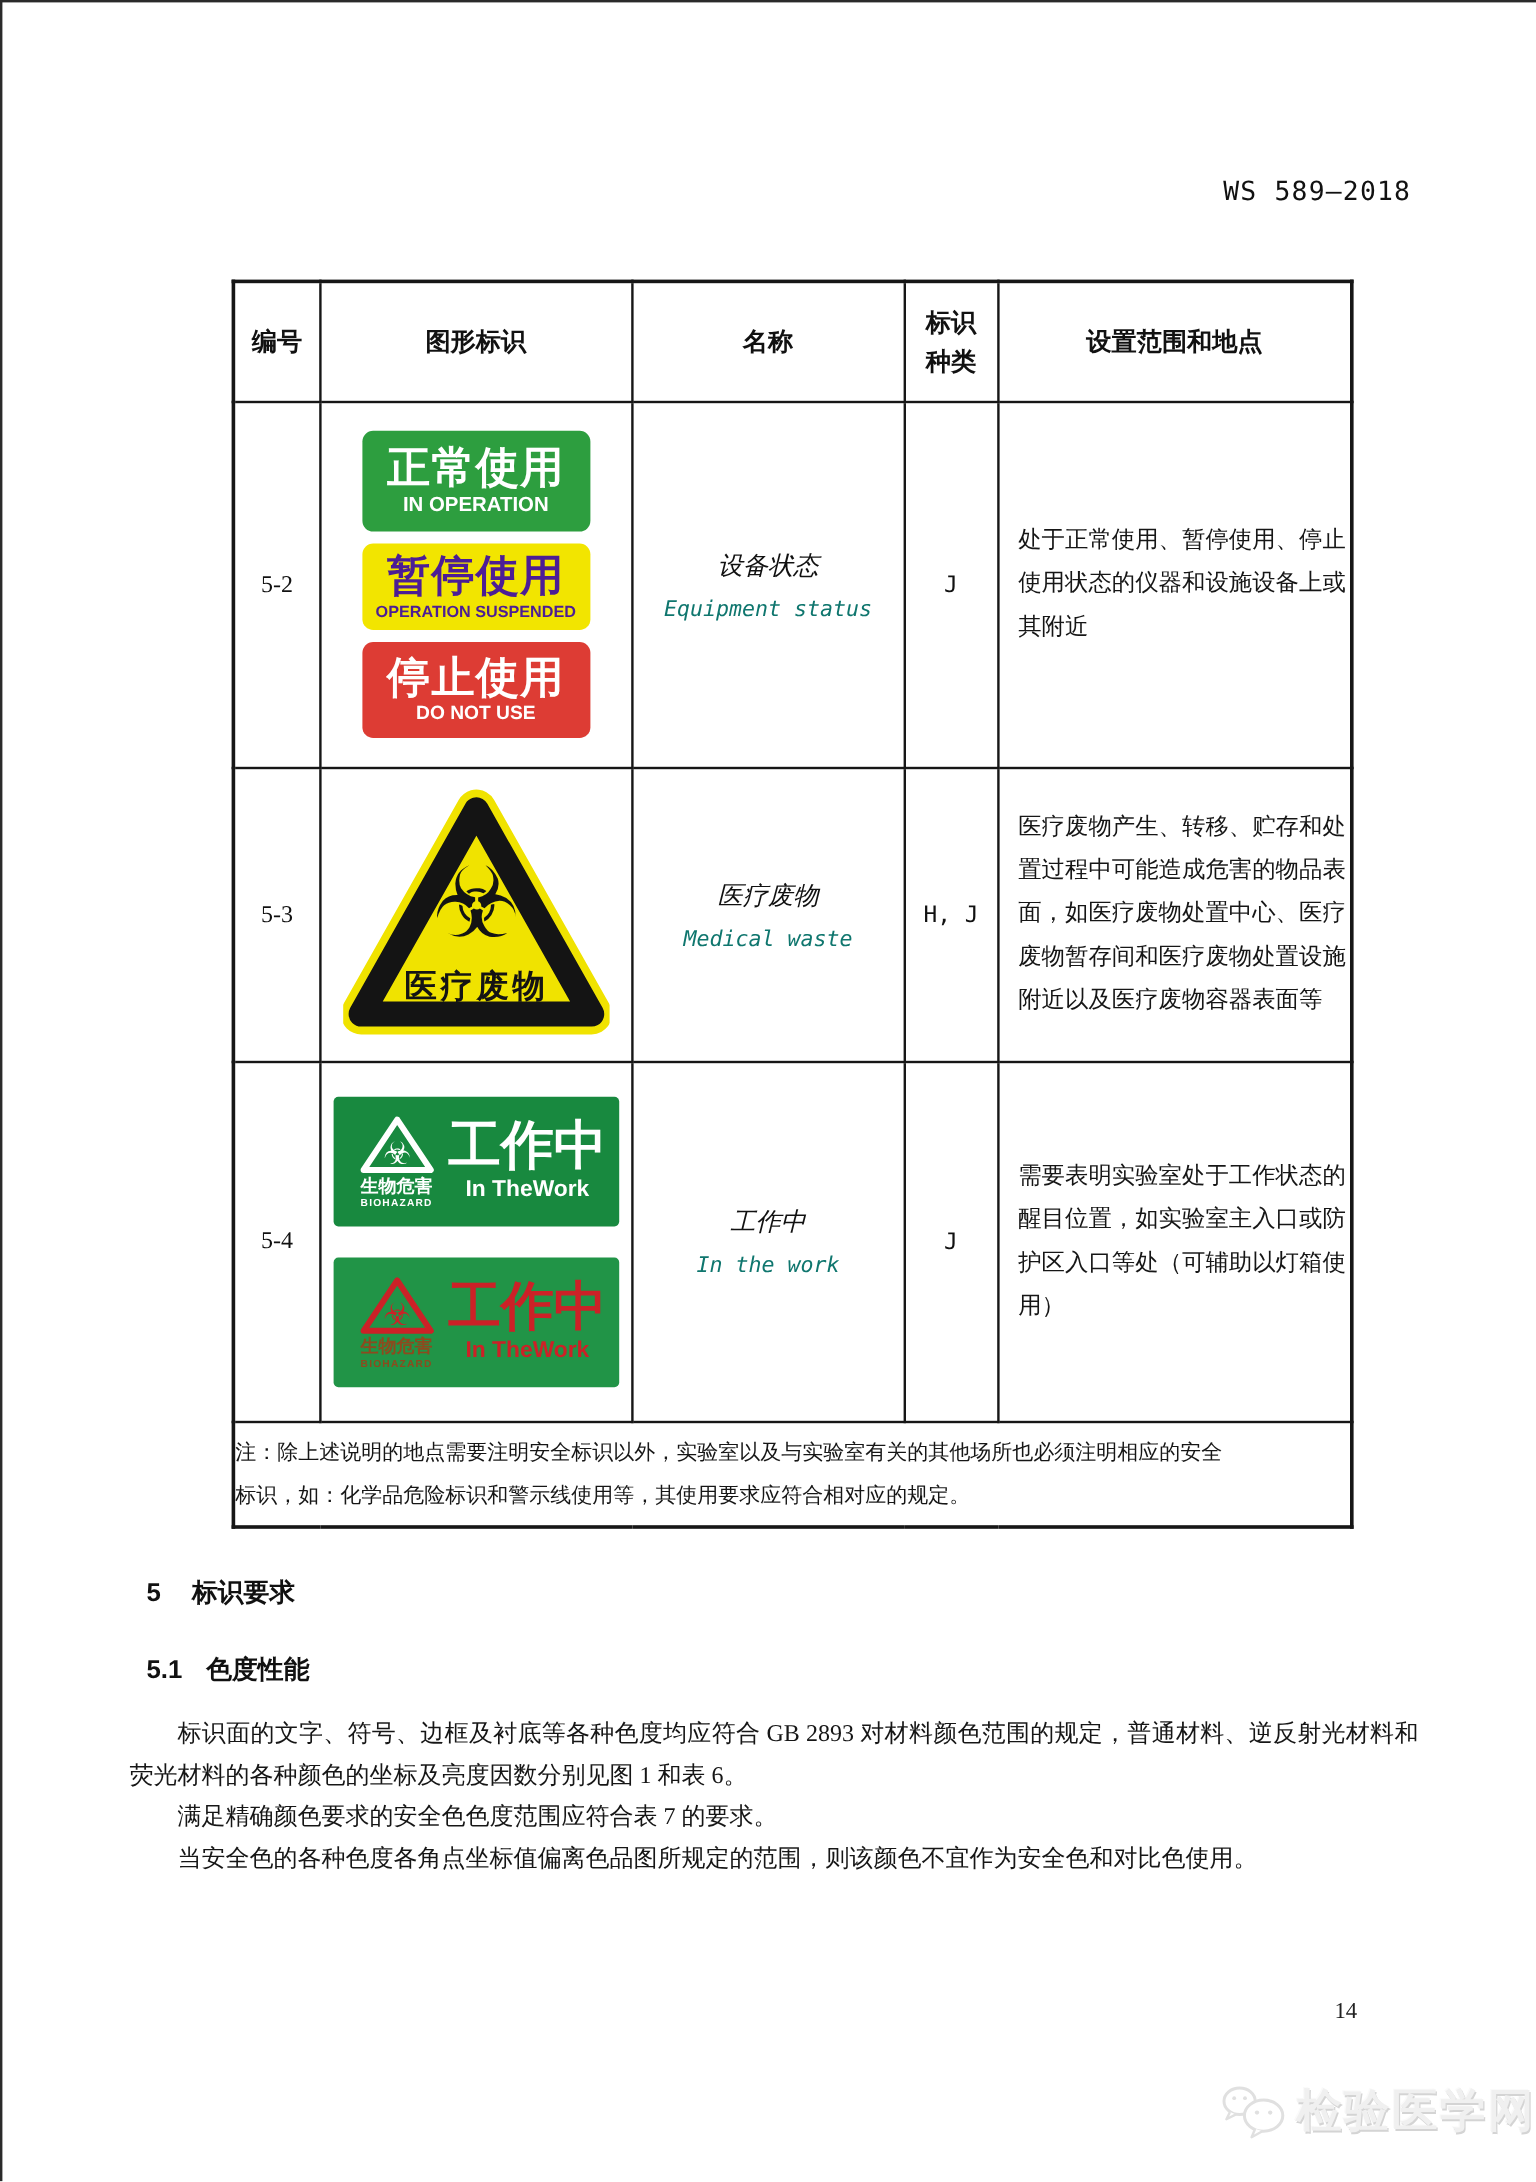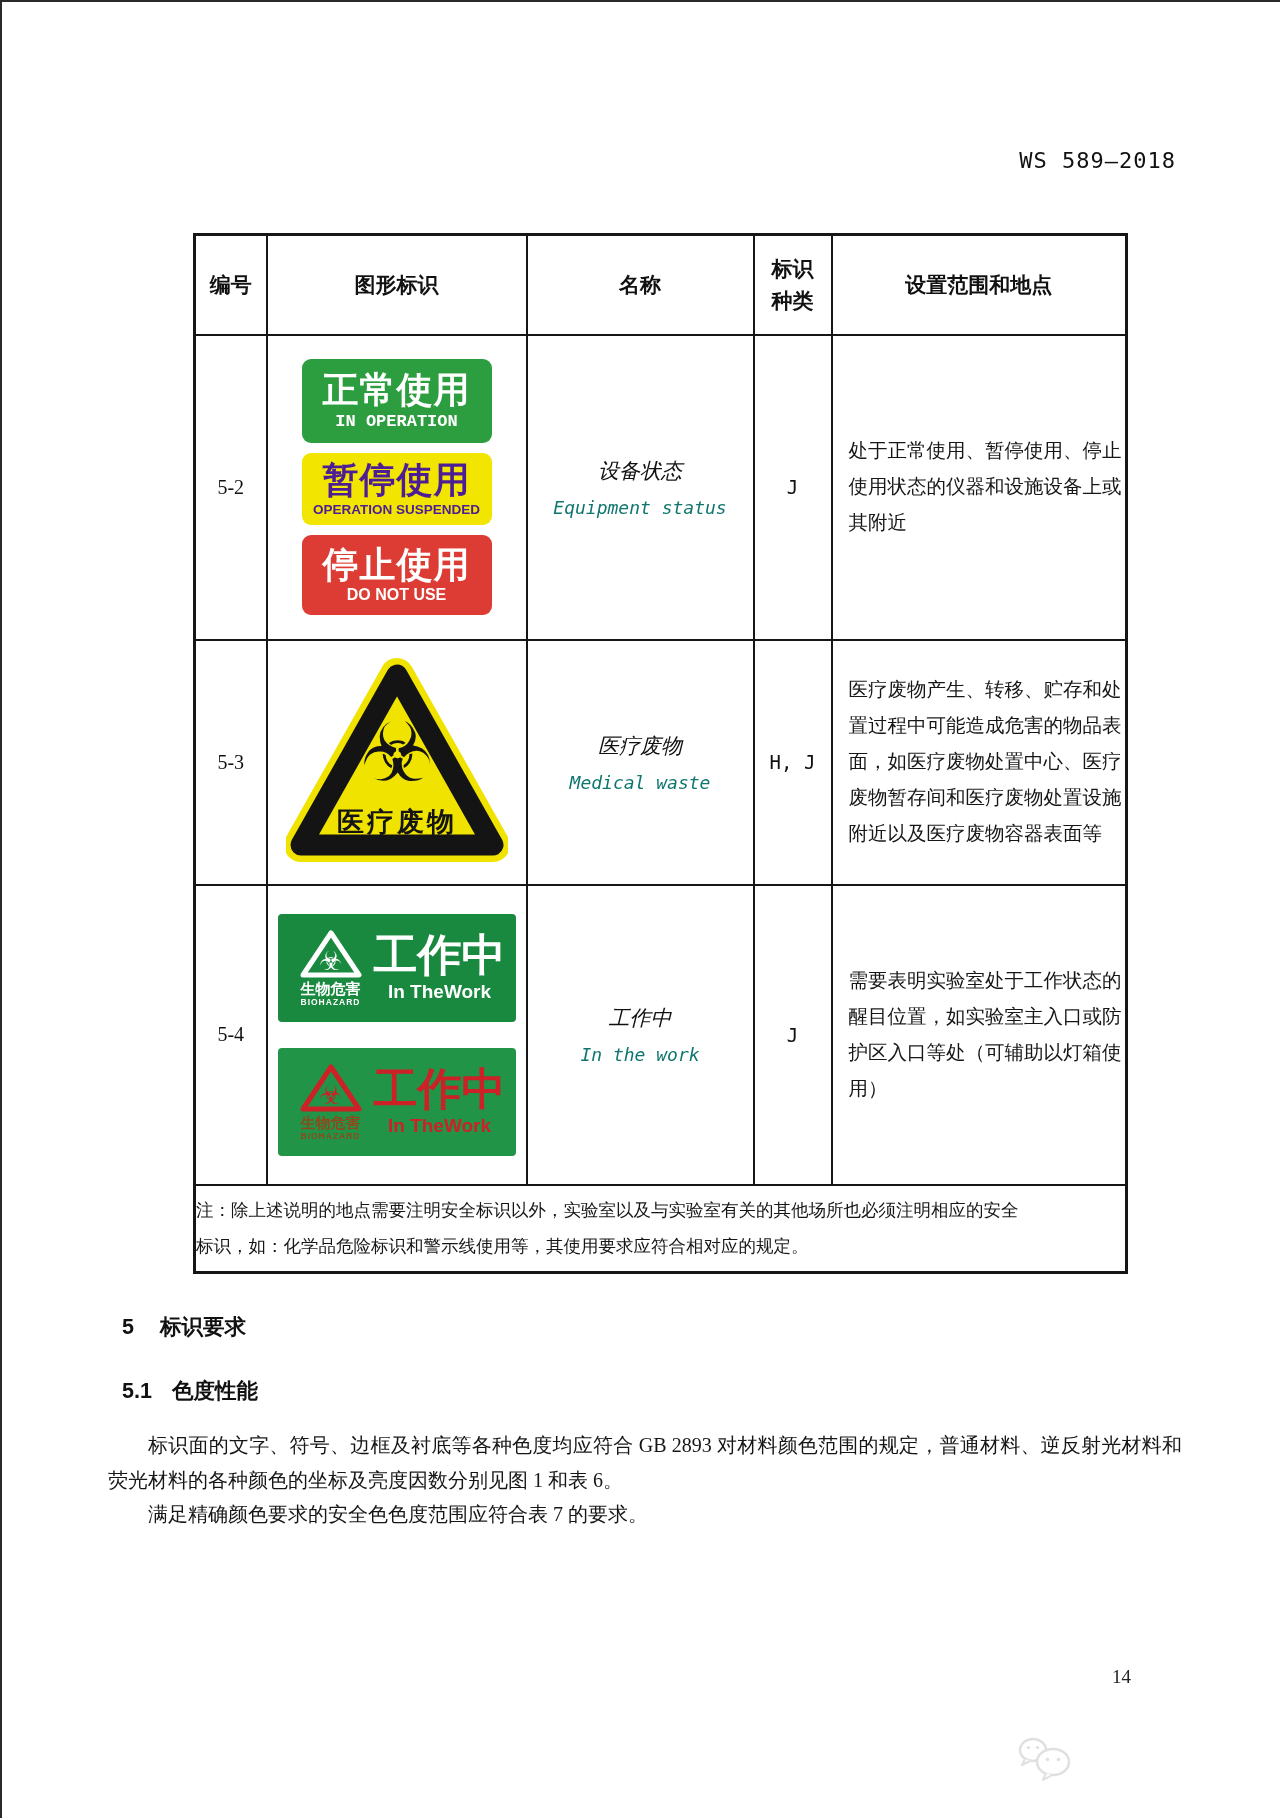--- a/index.html
+++ b/index.html
@@ -32,21 +32,21 @@
 
   
   td.signcell{text-align:center;}
   .sign-stack{display:flex;flex-direction:column;align-items:center;gap:10px;}
 
   .plate{width:190px;border-radius:9px;display:flex;flex-direction:column;
          align-items:center;justify-content:center;font-family:"Liberation Sans", sans-serif;}
   .plate .cn{font-weight:bold;font-size:36px;line-height:1.05;letter-spacing:1px;}
   .plate .en{font-weight:bold;margin-top:3px;letter-spacing:0px;}
   .plate-green{background:#2d9e3f;height:84px;color:#fff;}
-  .plate-green .en{font-size:17px;font-family:Liberation Mono, monospace;}
+  .plate-green .en{font-size:17px;}
   .plate-yellow{background:#f2e500;height:72px;color:#4c1d95;}
   .plate-yellow .en{font-size:13.5px;}
   .plate-red{background:#dd3c34;height:80px;color:#fff;}
   .plate-red .en{font-size:16px;}
 
   
   .work-sign{width:238px;height:108px;border-radius:4px;display:flex;align-items:center;
              padding:6px 10px;box-sizing:border-box;font-family:"Liberation Sans", sans-serif;}
   .work-green{background:#18893f;}
   .work-green2{background:#219447;}
@@ -214,29 +214,31 @@
   <div class="sec-h" style="top:1312px">
     <span class="sec-num">5</span><span>标识要求</span>
   </div>
   <div class="sec-h sec-h2" style="top:1376px">
     <span class="sec-num">5.1</span><span>色度性能</span>
   </div>
 
   <div class="body-text">
     <p>标识面的文字、符号、边框及衬底等各种色度均应符合 GB 2893 对材料颜色范围的规定，普通材料、逆反射光材料和荧光材料的各种颜色的坐标及亮度因数分别见图 1 和表 6。</p>
     <p>满足精确颜色要求的安全色色度范围应符合表 7 的要求。</p>
+    <p>当安全色的各种色度各角点坐标值偏离色品图所规定的范围，则该颜色不宜作为安全色和对比色使用。</p>
   </div>
 
   <div class="page-number">14</div>
 
   <div class="watermark">
     <svg width="58" height="50" viewBox="0 0 58 50">
       <ellipse cx="17" cy="16" rx="13" ry="11" fill="#ffffff" stroke="#e0e0e0" stroke-width="2.5"></ellipse>
       <path d="M9,25 L6,31 L14,27" fill="#ffffff" stroke="#e0e0e0" stroke-width="2" stroke-linejoin="round"></path>
       <circle cx="12.5" cy="13.5" r="1.6" fill="#e0e0e0"></circle>
       <circle cx="21.5" cy="13.5" r="1.6" fill="#e0e0e0"></circle>
       <ellipse cx="37" cy="28" rx="16" ry="13" fill="#ffffff" stroke="#e0e0e0" stroke-width="2.5"></ellipse>
       <path d="M30,39 L27,46 L36,41" fill="#ffffff" stroke="#e0e0e0" stroke-width="2" stroke-linejoin="round"></path>
       <circle cx="31.5" cy="25.5" r="1.8" fill="#e0e0e0"></circle>
       <circle cx="42.5" cy="25.5" r="1.8" fill="#e0e0e0"></circle>
     </svg>
+    <span class="wm-text">检验医学网</span>
   </div>
 </div>
 
 </body></html>

